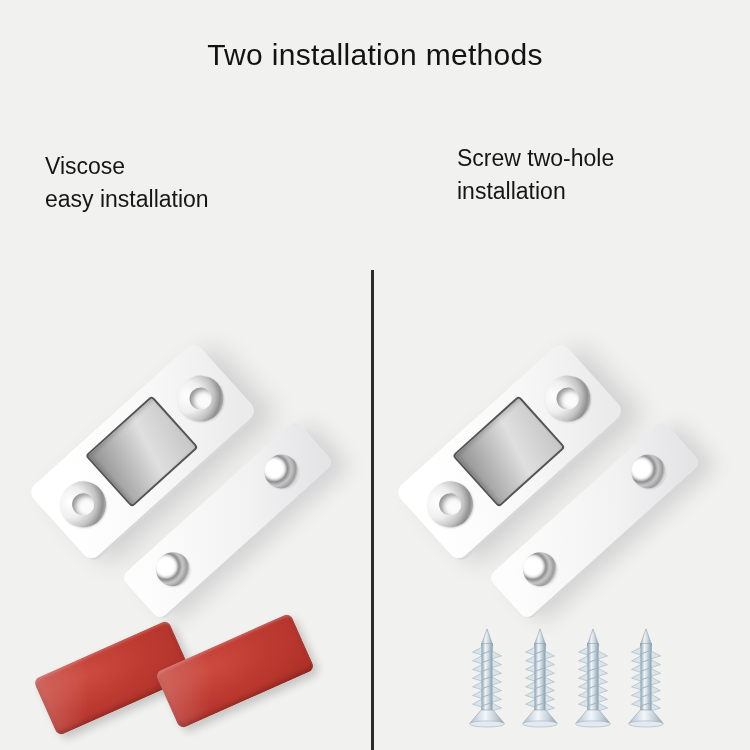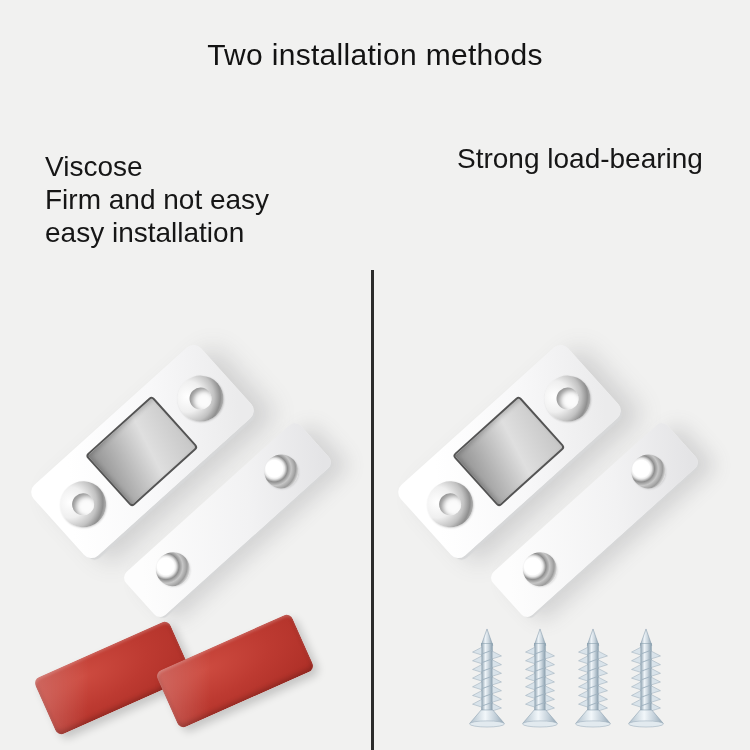--- a/index.html
+++ b/index.html
@@ -10,21 +10,21 @@
     position:relative;
   }
   .canvas{position:absolute;inset:0;width:750px;height:750px;}
 
   
   .title{
     position:absolute;top:36px;left:0;width:750px;
     text-align:center;font-size:30px;line-height:38px;
     font-weight:400;color:#131313;letter-spacing:.3px;margin:0;
   }
-  .desc{position:absolute;font-size:28px;line-height:33px;color:#161616;}
+  .desc{position:absolute;font-size:23px;line-height:33px;color:#161616;}
   .desc-left{left:45px;top:150px;}
   .desc-right{left:457px;top:142px;}
 
   
   .divider{
     position:absolute;left:371px;top:270px;width:3px;height:480px;
     background:#2b2b2b;
   }
 
   
@@ -96,26 +96,26 @@
 </style>
 </head>
 <body>
 
 <div class="canvas">
 
   <h1 class="title">Two installation methods</h1>
 
   <div class="desc desc-left">
     <div>Viscose</div>
-    <div>Firm and not easy</div>
     <div>easy installation</div>
   </div>
 
   <div class="desc desc-right">
-    <div>Strong load-bearing</div>
+    <div>Screw two-hole</div>
+    <div>installation</div>
   </div>
 
   <div class="divider"></div>
 
   <div class="unit unit-left">
     <div class="plate plate-large">
       <div class="magnet-window"></div>
       <div class="cs-hole cs-hole-a">
           <div class="bore"></div>
         </div>

